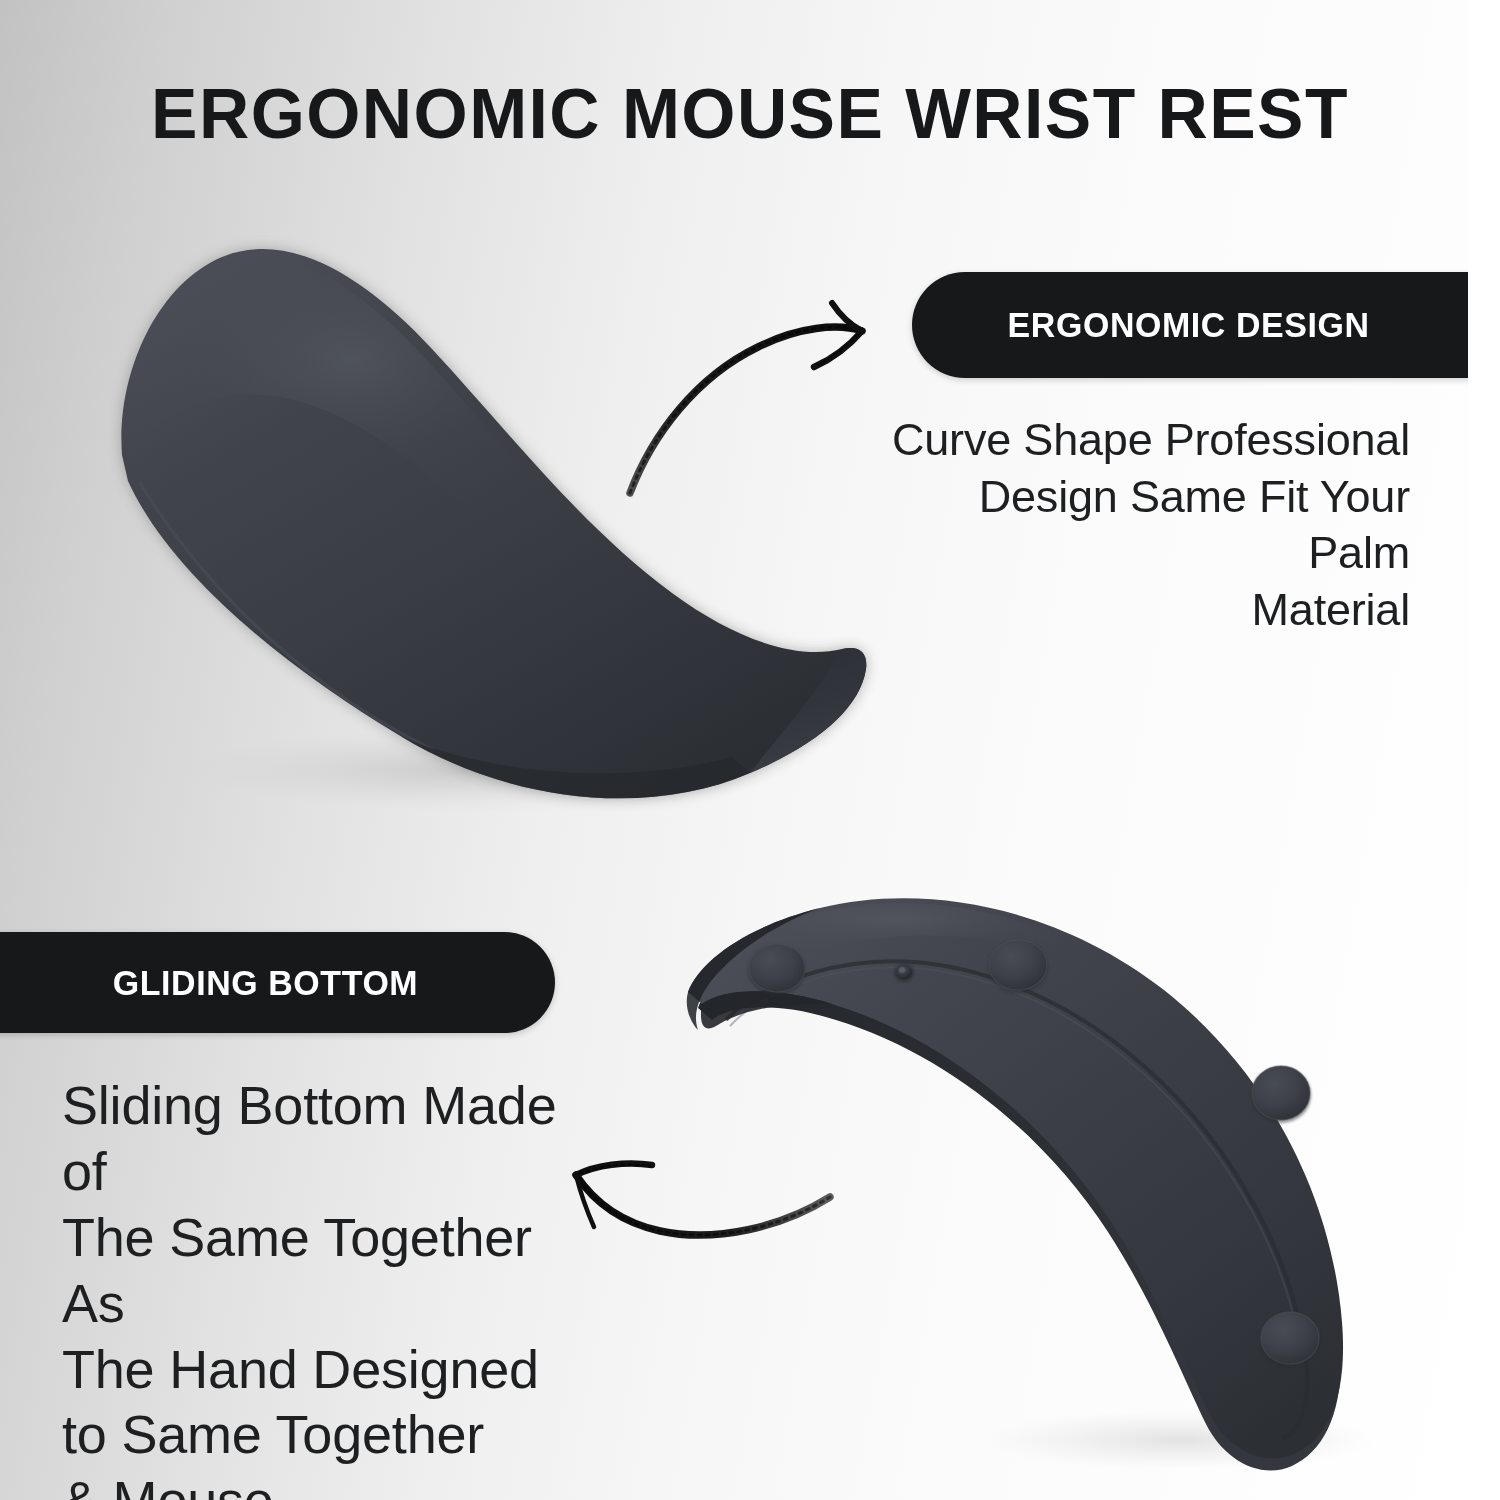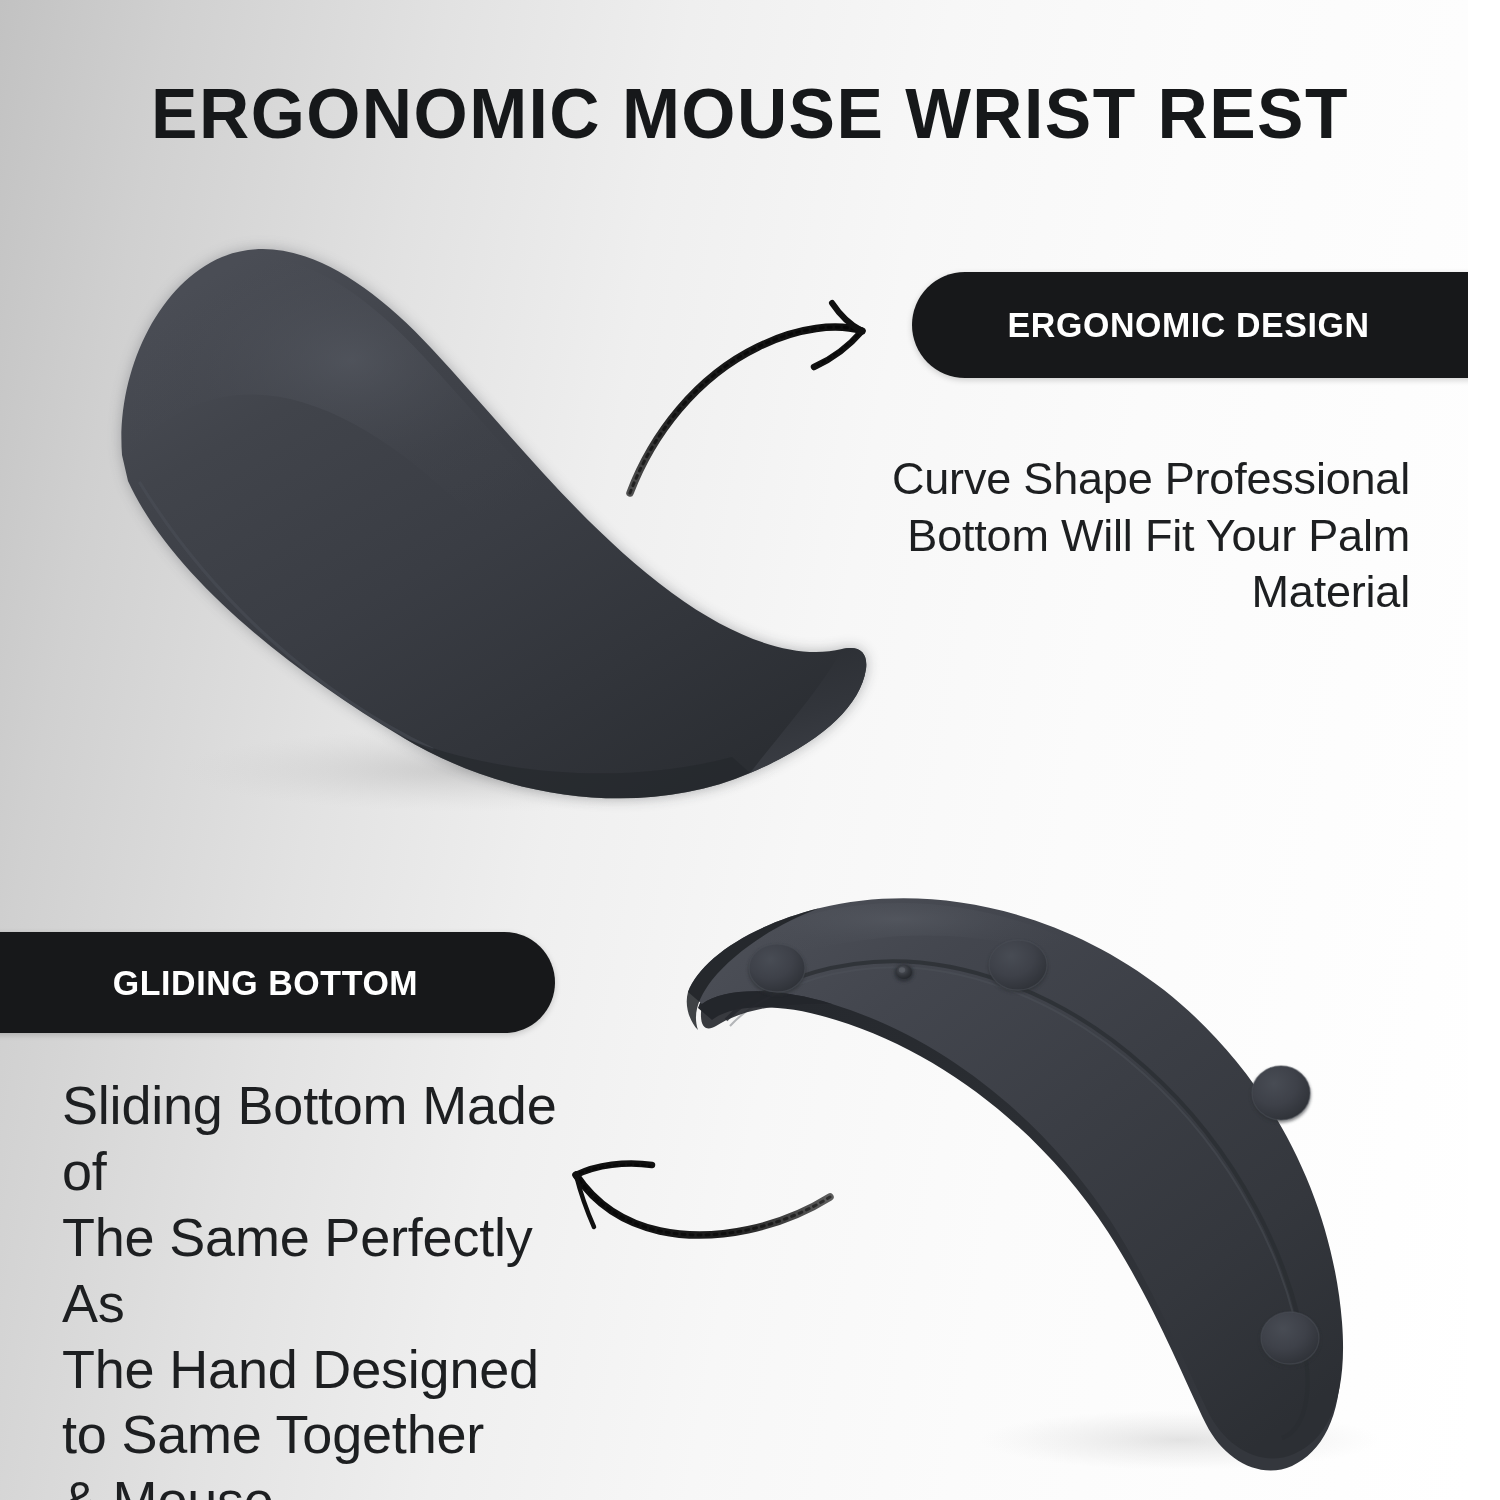--- a/index.html
+++ b/index.html
@@ -94,21 +94,20 @@
     color: #1d1f21;
     line-height: 1.26;
   }
   #copy-ergonomic {
     right: 58px;
     top: 412px;
     width: 520px;
     text-align: right;
     font-size: 45px;
     letter-spacing: -0.2px;
-    margin-top: 39px;
   }
   #copy-gliding {
     left: 62px;
     top: 1073px;
     width: 520px;
     text-align: left;
     font-size: 54px;
     letter-spacing: -0.2px;
     line-height: 1.22;
   }
@@ -224,31 +223,31 @@
     <path d="M 262 46 C 250 60, 232 74, 214 82" fill="none" stroke="#101010" stroke-width="6.5" stroke-linecap="round"></path>
     <path d="M 258 50 C 246 62, 232 72, 218 80" fill="none" stroke="#000" stroke-width="2.5" stroke-linecap="round" opacity="0.5" stroke-dasharray="3 4"></path>
   </svg>
 
   <div class="badge" id="badge-ergonomic">
     <span class="badge-label">ERGONOMIC DESIGN</span>
   </div>
 
   <div class="body-copy" id="copy-ergonomic">
     <div>Curve Shape Professional</div>
-    <div>Bottom Will Fit Your Palm</div>
+    <div>Design Same Fit Your Palm</div>
     <div>Material</div>
   </div>
 
   <div class="badge" id="badge-gliding">
     <span class="badge-label">GLIDING BOTTOM</span>
   </div>
 
   <div class="body-copy" id="copy-gliding">
     <div>Sliding Bottom Made of</div>
-    <div>The Same Perfectly As</div>
+    <div>The Same Together As</div>
     <div>The Hand Designed</div>
     <div>to Same Together</div>
     <div>&amp; Mouse</div>
   </div>
 
   <svg class="arrow-svg" id="arrow-bottom" width="330" height="150" viewBox="0 0 330 150">
     <defs>
       <linearGradient id="inkBot" x1="1" y1="0" x2="0" y2="0">
         <stop offset="0%" stop-color="#1a1a1a" stop-opacity="0.7"></stop>
         <stop offset="40%" stop-color="#121212" stop-opacity="0.95"></stop>

